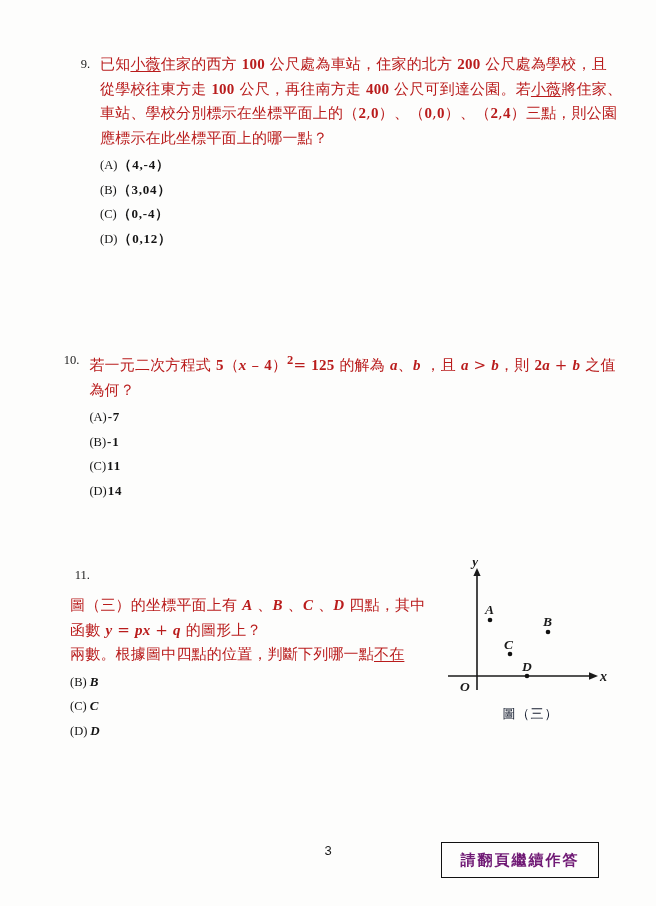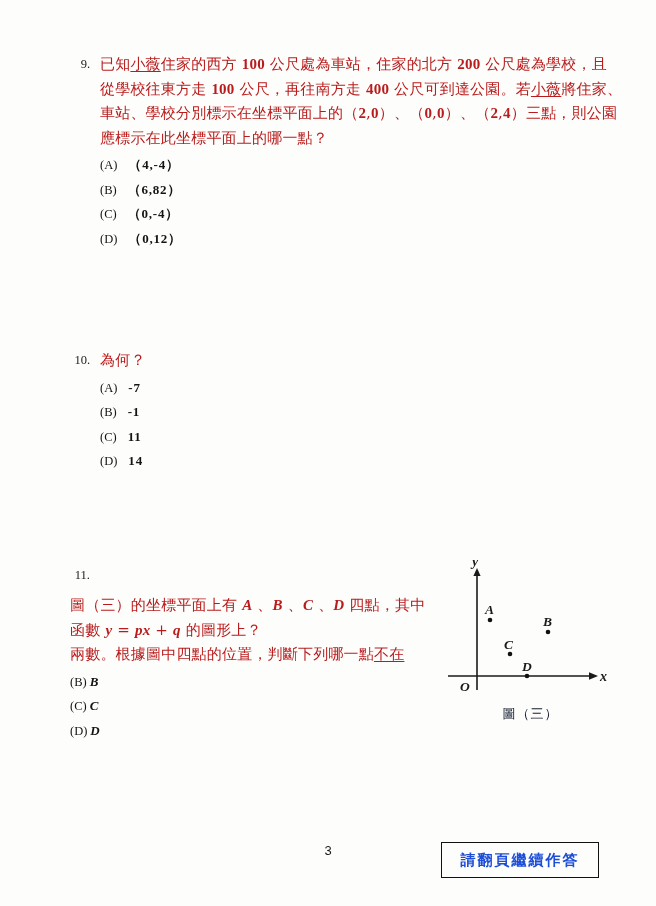--- a/index.html
+++ b/index.html
@@ -71,21 +71,21 @@
     font-family: "Liberation Serif", "DejaVu Serif", serif;
     color: #141414;
   }
   .option .tag {
     font-family: "Liberation Serif", "DejaVu Serif", serif;
     font-size: 12.5px;
   }
   .option .val {
     font-weight: bold;
     letter-spacing: 0.8px;
-    padding-left: 11px;
+    padding-left: 1px;
   }
   .option .val.ital {
     font-style: italic;
     letter-spacing: 0.4px;
     padding-left: 3px;
   }
 
   
   #q9 { left: 60px; top: 52px; width: 545px; }
 
@@ -136,48 +136,49 @@
     border: 1.6px solid #111;
     box-sizing: border-box;
     display: flex;
     align-items: center;
     justify-content: center;
   }
   .footer-box .fb-text {
     font-size: 15px;
     letter-spacing: 2px;
     font-family: "DejaVu Serif", "Liberation Serif", serif;
-    color: #1d4ed8;
+    color: #701a75;
     font-weight: 600;
   }
 </style>
 </head>
 <body>
 
 <div class="page">
 
   <div class="question" id="q9">
     <div class="q-num">9.</div>
     <div class="q-body">
       <div class="q-line">已知<span class="uline">小薇</span>住家的西方 <span class="num">100</span> 公尺處為車站，住家的北方 <span class="num">200</span> 公尺處為學校，且</div>
       <div class="q-line">從學校往東方走 <span class="num">100</span> 公尺，再往南方走 <span class="num">400</span> 公尺可到達公園。若<span class="uline">小薇</span>將住家、</div>
       <div class="q-line">車站、學校分別標示在坐標平面上的（<span class="num">2</span>,<span class="num">0</span>）、（<span class="num">0</span>,<span class="num">0</span>）、（<span class="num">2</span>,<span class="num">4</span>）三點，則公園</div>
       <div class="q-line">應標示在此坐標平面上的哪一點？</div>
       <div class="options">
         <div class="option"><span class="tag">(A)</span><span class="val">（4,-4）</span></div>
-        <div class="option"><span class="tag">(B)</span><span class="val">（6,82）</span></div>
+        <div class="option"><span class="tag">(B)</span><span class="val">（3,04）</span></div>
         <div class="option"><span class="tag">(C)</span><span class="val">（0,-4）</span></div>
         <div class="option"><span class="tag">(D)</span><span class="val">（0,12）</span></div>
       </div>
     </div>
   </div>
 
   <div class="question" id="q10">
     <div class="q-num">10.</div>
     <div class="q-body">
+      <div class="q-line">若一元二次方程式 <span class="num">5</span>（<span class="var">x</span> – <span class="num">4</span>）<sup class="num">2</sup>= <span class="num">125</span> 的解為 <span class="var">a</span>、<span class="var">b</span> ，且 <span class="var">a</span> &gt; <span class="var">b</span>，則 <span class="num">2</span><span class="var">a</span> + <span class="var">b</span> 之值</div>
       <div class="q-line">為何？</div>
       <div class="options">
         <div class="option"><span class="tag">(A)</span><span class="val">-7</span></div>
         <div class="option"><span class="tag">(B)</span><span class="val">-1</span></div>
         <div class="option"><span class="tag">(C)</span><span class="val">11</span></div>
         <div class="option"><span class="tag">(D)</span><span class="val">14</span></div>
       </div>
     </div>
   </div>
 

